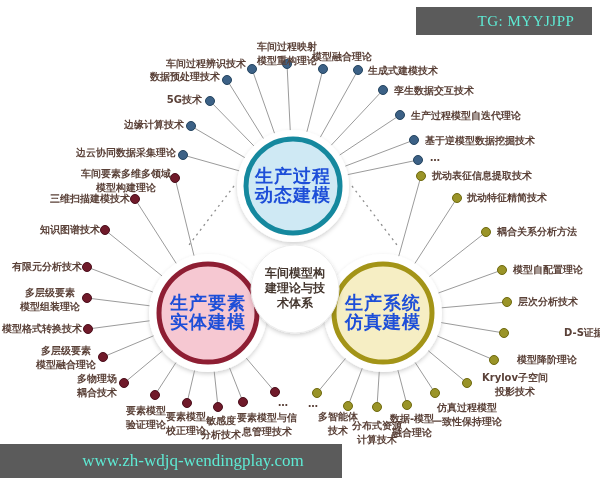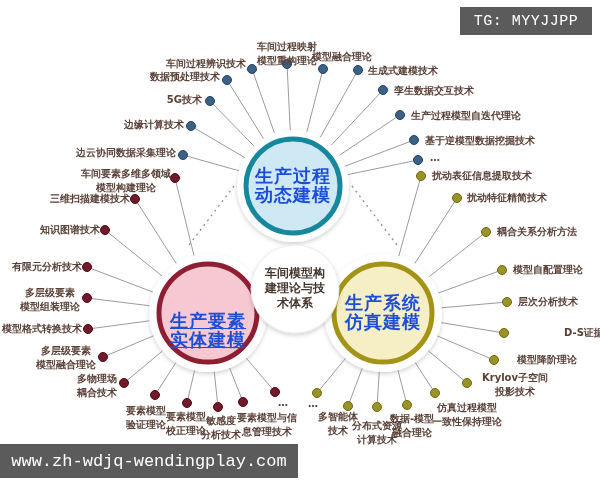--- a/index.html
+++ b/index.html
@@ -15,23 +15,24 @@
   .node-label.bold{font-weight:800;}
   .circle-title{
     position:absolute;width:120px;text-align:center;font-size:18px;line-height:19px;
     font-weight:bold;color:#1d4ed8;white-space:pre-line;letter-spacing:1px;
   }
   .center-label{
     position:absolute;left:263px;top:266px;width:64px;text-align:center;
     font-size:12px;line-height:15px;font-weight:bold;color:#44362e;
   }
   .watermark{
-    position:absolute;background:#5b5b5b;color:#ffffff;
+    position:absolute;background:#5b5b5b;color:#5eead4;
     display:flex;align-items:center;justify-content:center;
-    font-family:Liberation Mono, monospace;
+    font-family:Liberation Serif, serif;
+    padding-left:44px;
   }
   #wm-top-right{right:8px;top:7px;width:132px;height:28px;font-size:15px;letter-spacing:0.5px;}
   #wm-bottom-left{left:0px;top:444px;width:298px;height:34px;font-size:17px;}
 </style>
 </head>
 <body>
 
 <div id="stage">
   <svg id="diagram-svg" width="600" height="480" viewBox="0 0 600 480">
     <defs>
@@ -131,21 +132,21 @@
         <circle cx="348" cy="406" r="4.5" fill="#9a9428" stroke="#6e690e" stroke-width="1"></circle>
         <circle cx="317" cy="393" r="4.5" fill="#9a9428" stroke="#6e690e" stroke-width="1"></circle>
       </g>
     <g id="g-center">
         <circle cx="295" cy="289" r="44" fill="#ffffff" stroke="#ececec" stroke-width="1" filter="url(#soft)"></circle>
       </g>
   </svg>
 
   <div class="circle-title" id="title-0" style="left: 233px; top: 166px;">生产过程
 动态建模</div>
-  <div class="circle-title" id="title-1" style="left: 148px; top: 311px; text-decoration: underline;">生产要素
+  <div class="circle-title" id="title-1" style="left: 148px; top: 293px;">生产要素
 实体建模</div>
   <div class="circle-title" id="title-2" style="left: 323px; top: 293px;">生产系统
 仿真建模</div>
 
   <div class="center-label">车间模型构建理论与技术体系</div>
 
   <div class="watermark" id="wm-top-right">TG: MYYJJPP</div>
   <div class="watermark" id="wm-bottom-left">www.zh-wdjq-wendingplay.com</div>
 <div class="node-label" style="left: 68px; top: 146px; width: 108px; text-align: right;">边云协同数据采集理论</div>
     <div class="node-label" style="left: 110px; top: 118px; width: 74px; text-align: right;">边缘计算技术</div>

